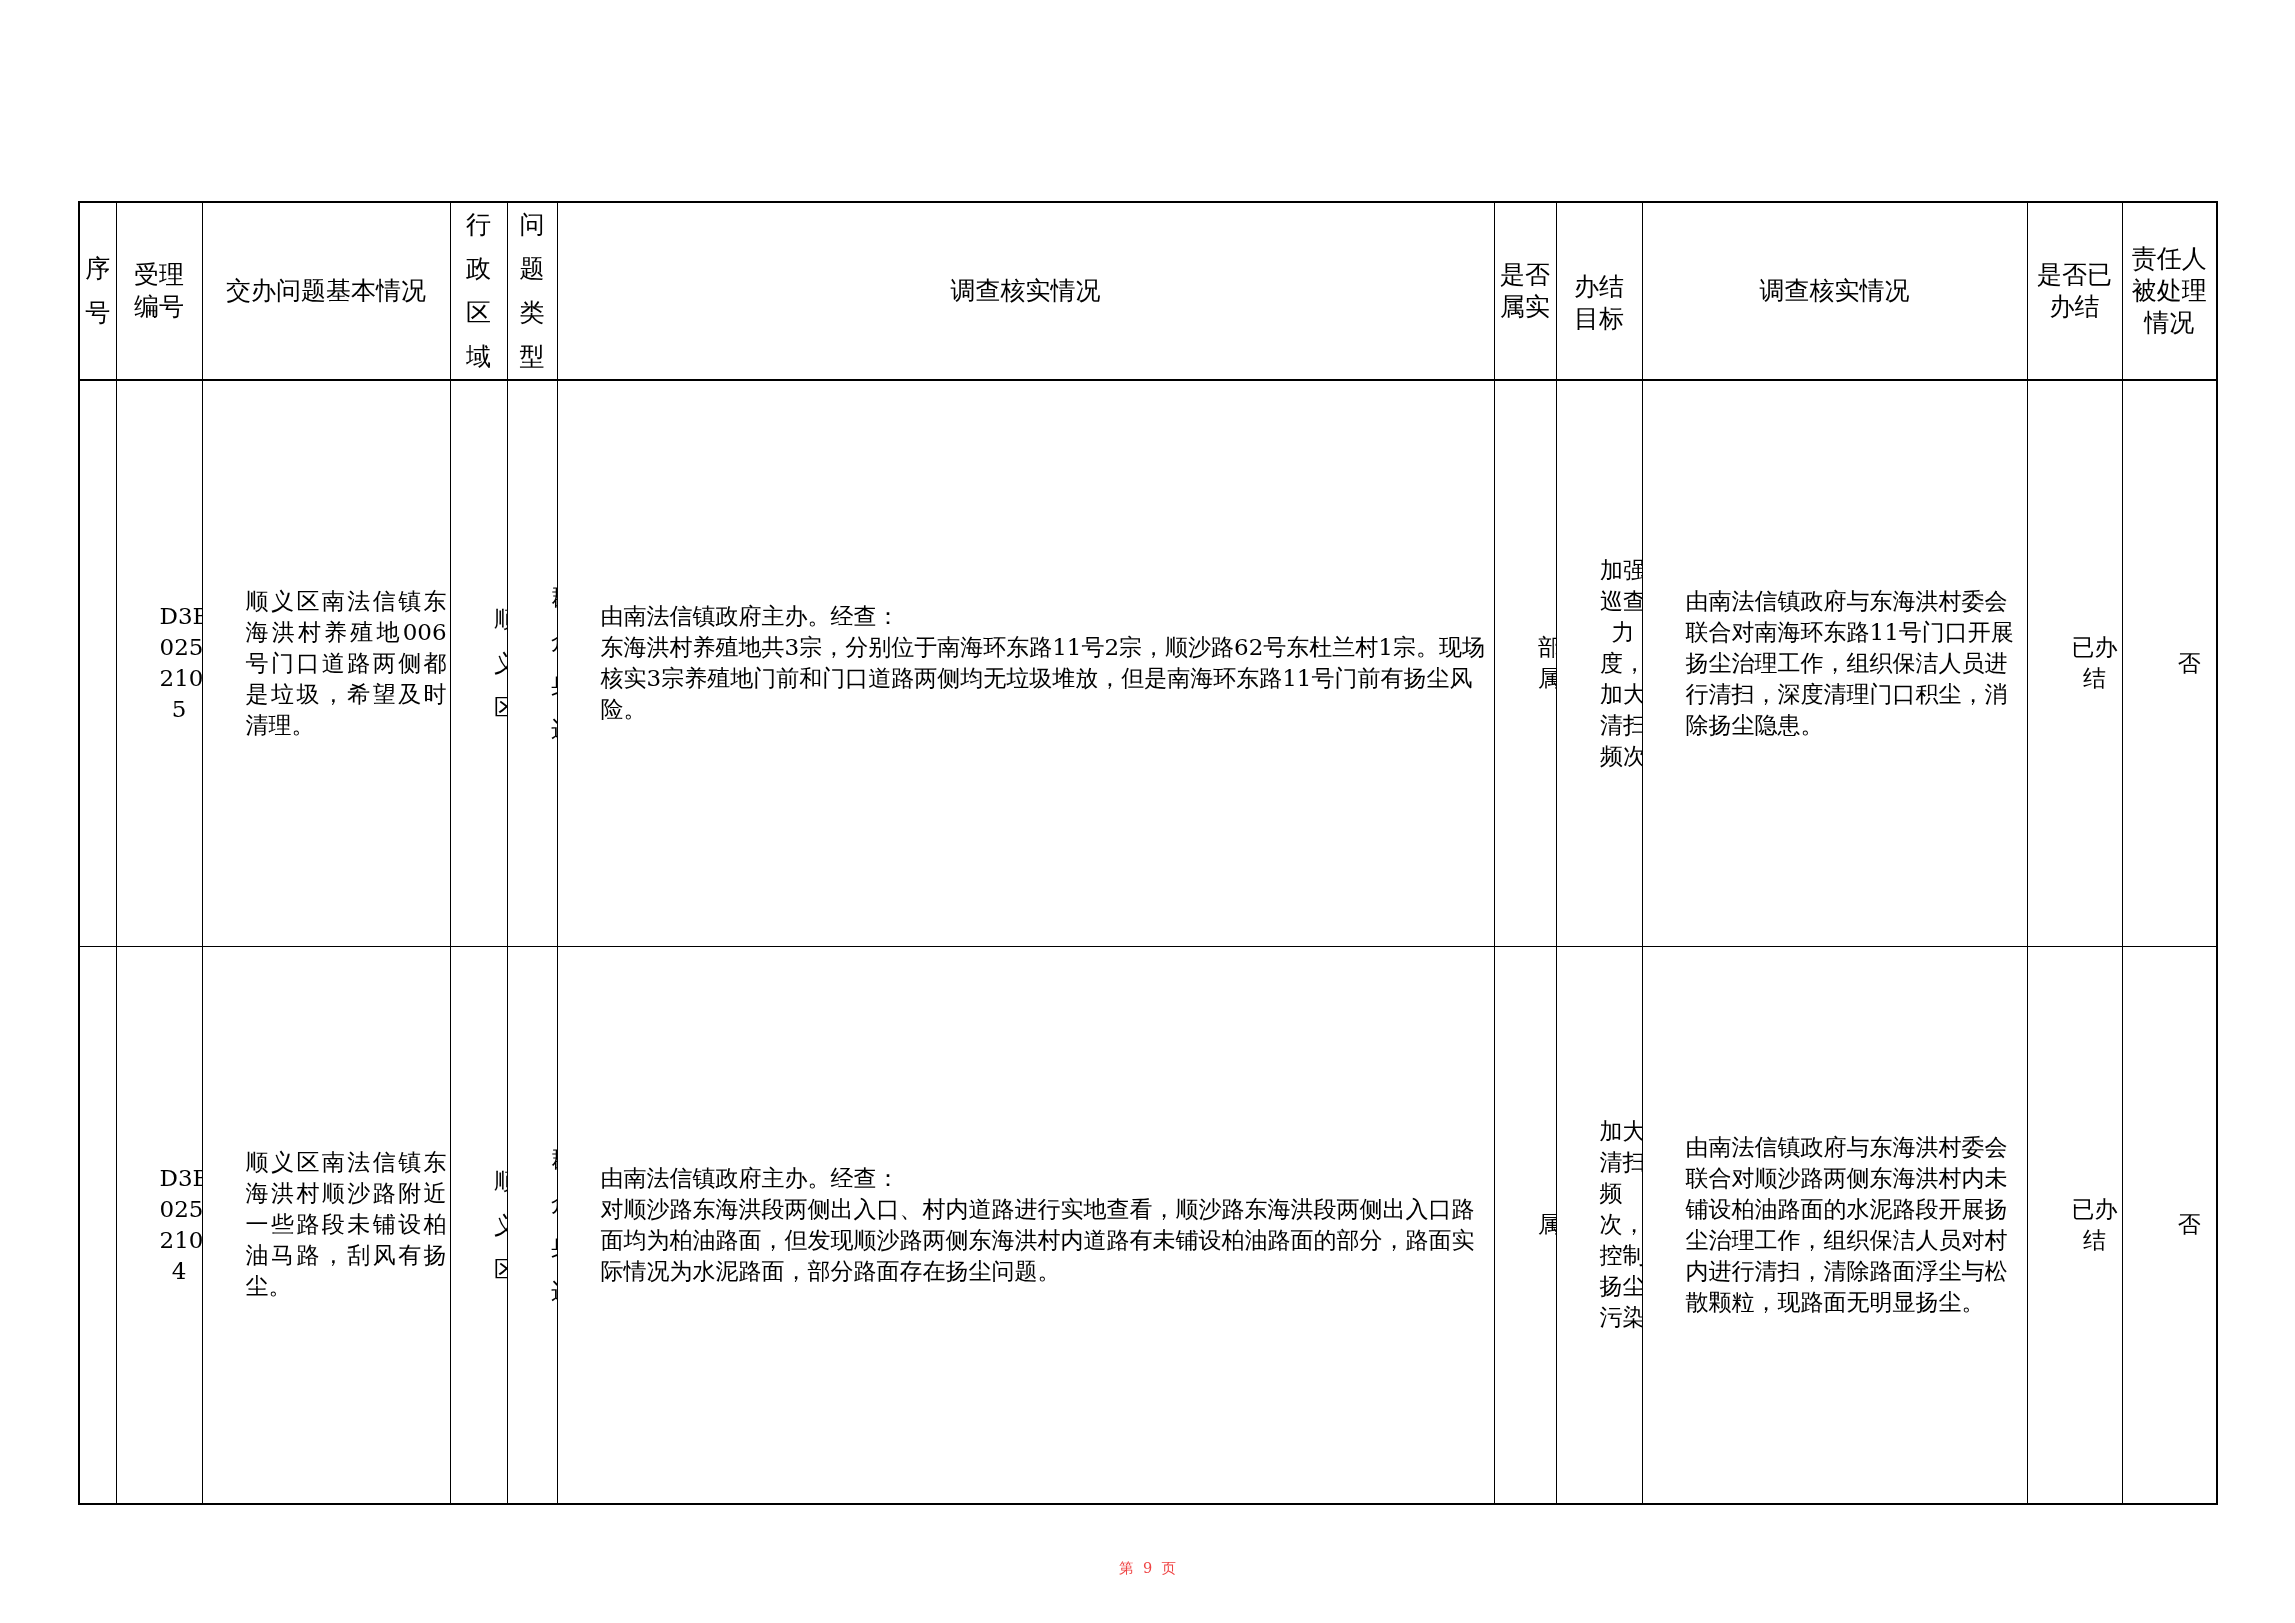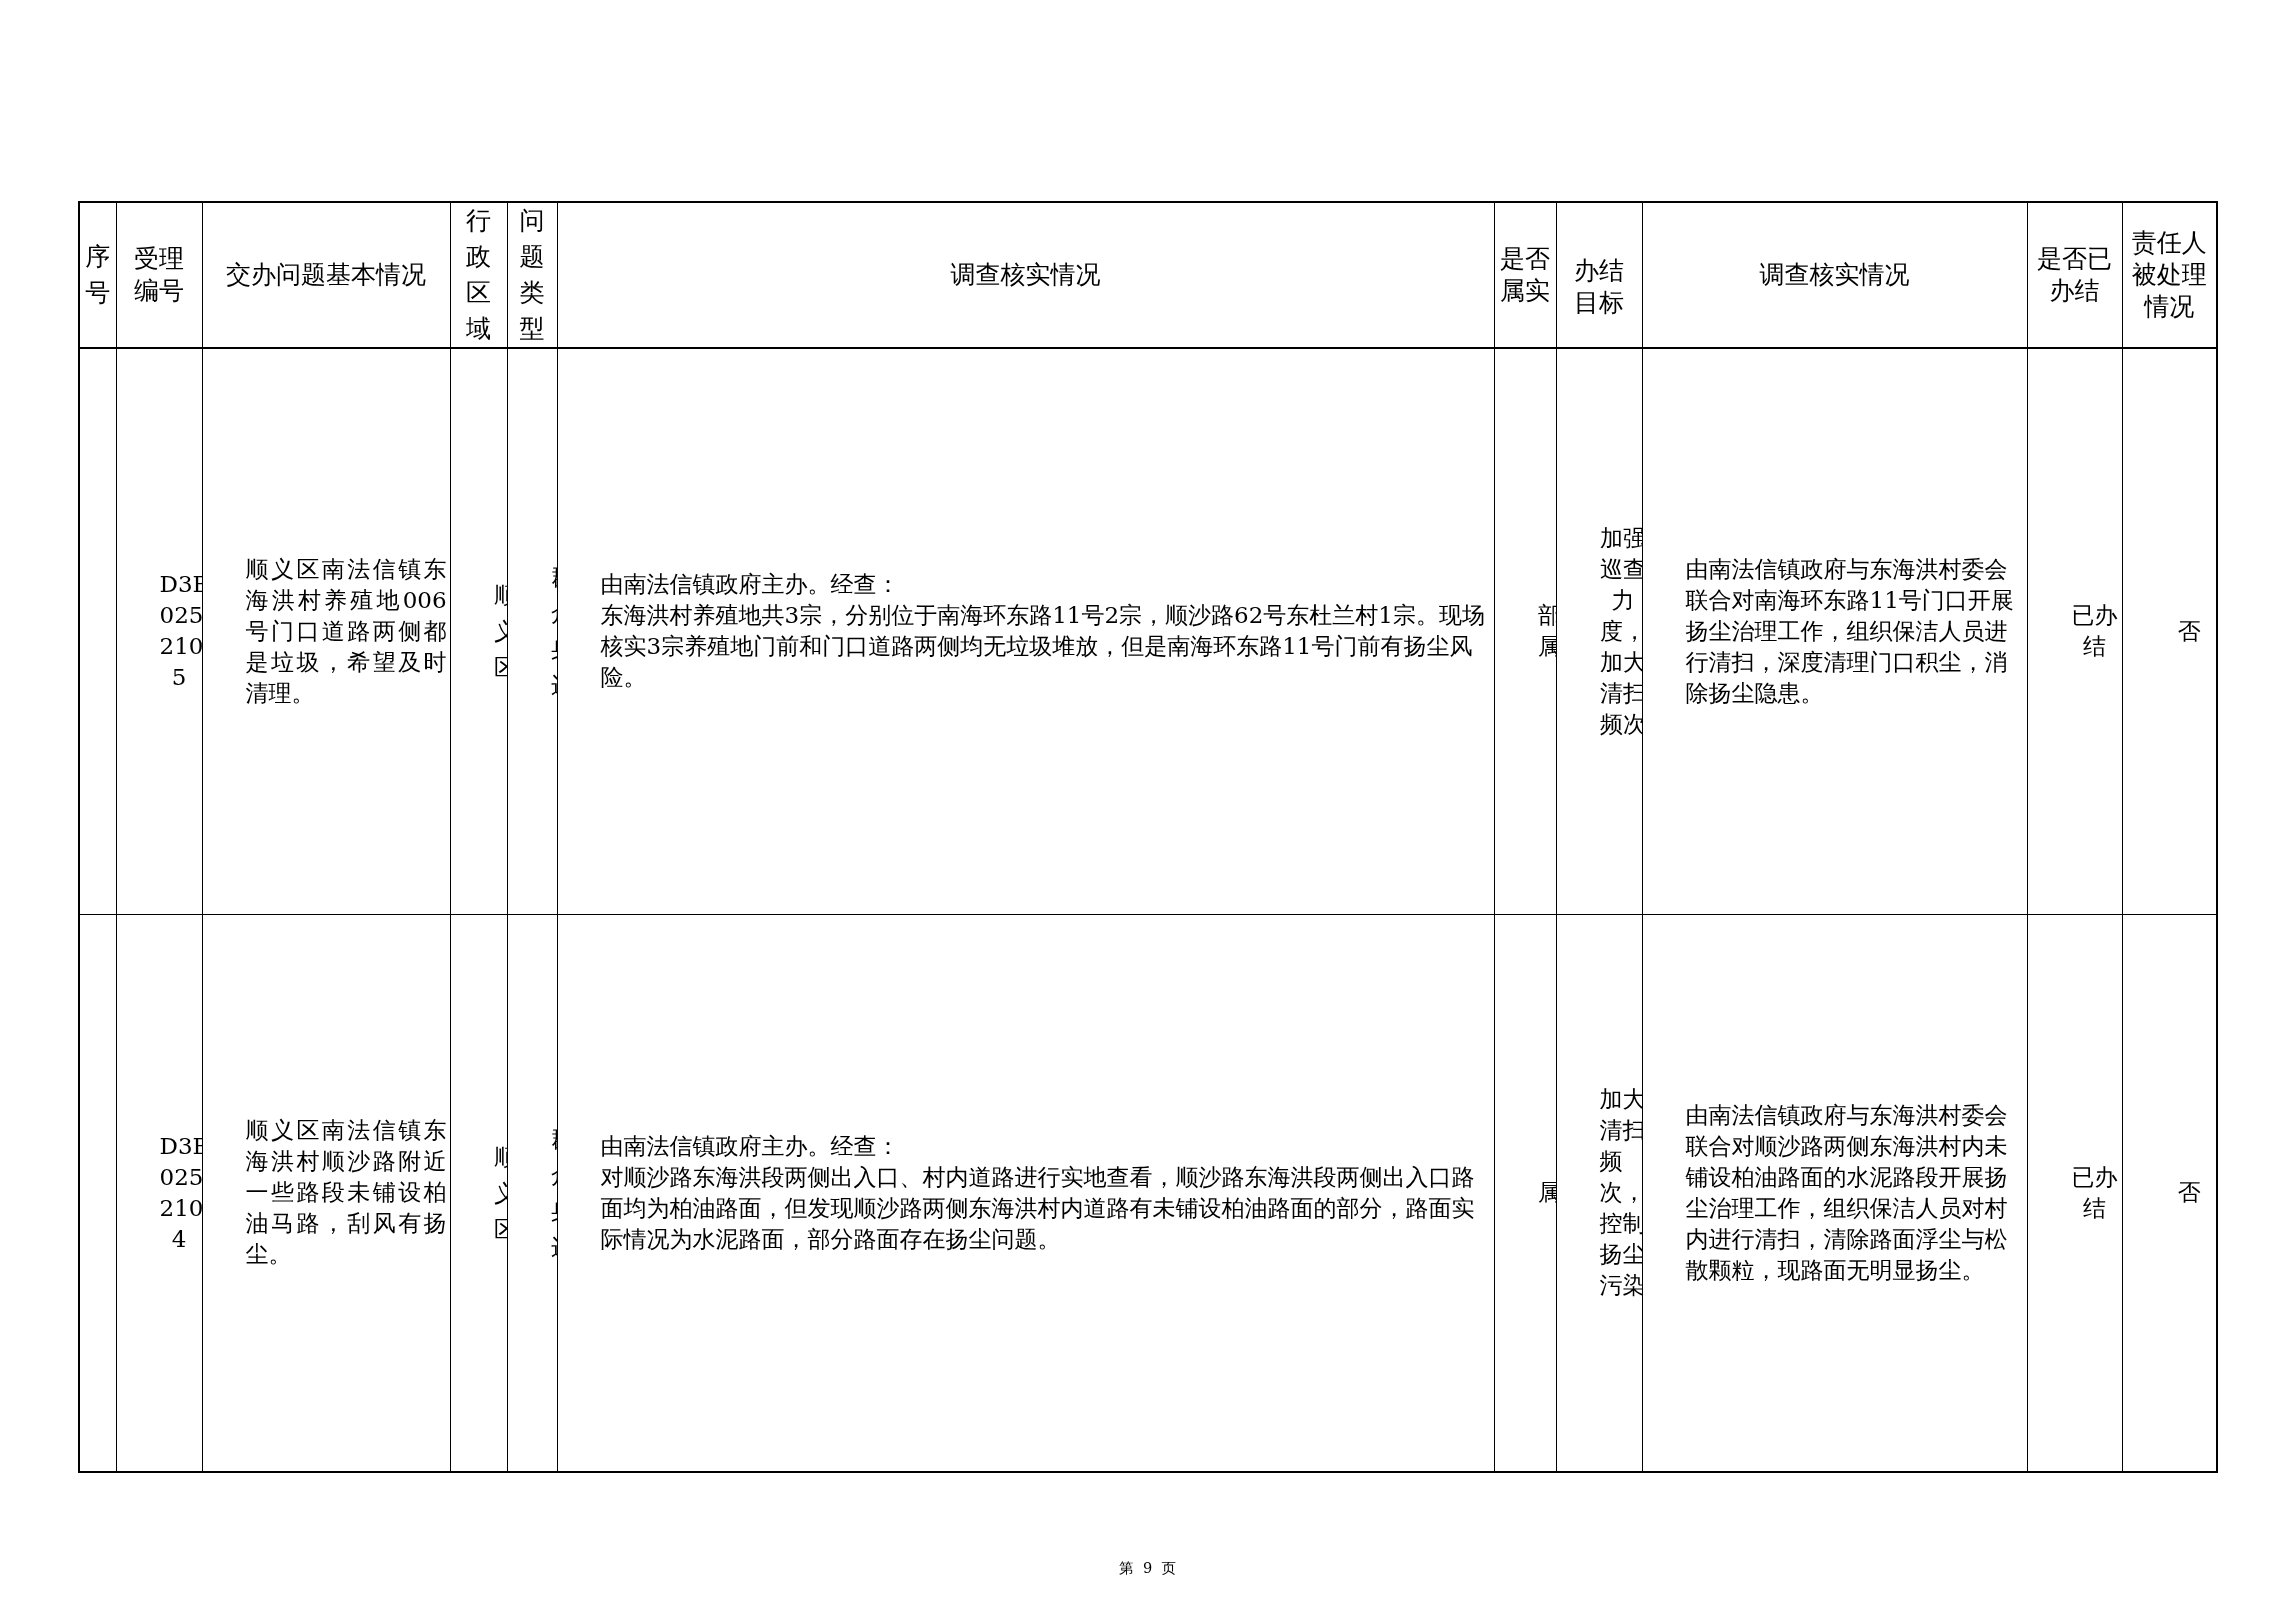--- a/index.html
+++ b/index.html
@@ -22,27 +22,27 @@
   }
   table.report tr.header-row { border-bottom: 2.9px solid #000; }
   table.report td {
     font-family: "DejaVu Serif", "Liberation Serif", serif;
     font-size: 23px; line-height: 31px; padding-left: 43px;
   }
   td.center { text-align: center; }
   td.left { text-align: left; }
   td.justify { text-align: justify; }
   .narrow { word-break: break-all; }
-  .vertical-text { display: inline-block; width: 1.05em; word-break: break-all; line-height: 36px; }
+  .vertical-text { display: inline-block; width: 1.05em; word-break: break-all; line-height: 44px; }
   .pre { white-space: pre-line; }
   tr.row-17 { height: 566px; }
   tr.row-18 { height: 558px; }
   .footer {
     position: absolute; left: 0; width: 2295px; top: 1559px; text-align: center;
-    font-family: "DejaVu Serif", "Liberation Serif", serif; font-size: 14.5px; color: #000000;
+    font-family: "DejaVu Serif", "Liberation Serif", serif; font-size: 14.5px; color: #ef4444;
     word-spacing: 4.8px;
   }
 </style>
 </head>
 <body>
 
 <div class="page">
   <table class="report">
     <colgroup>
       <col style="width:37px">

